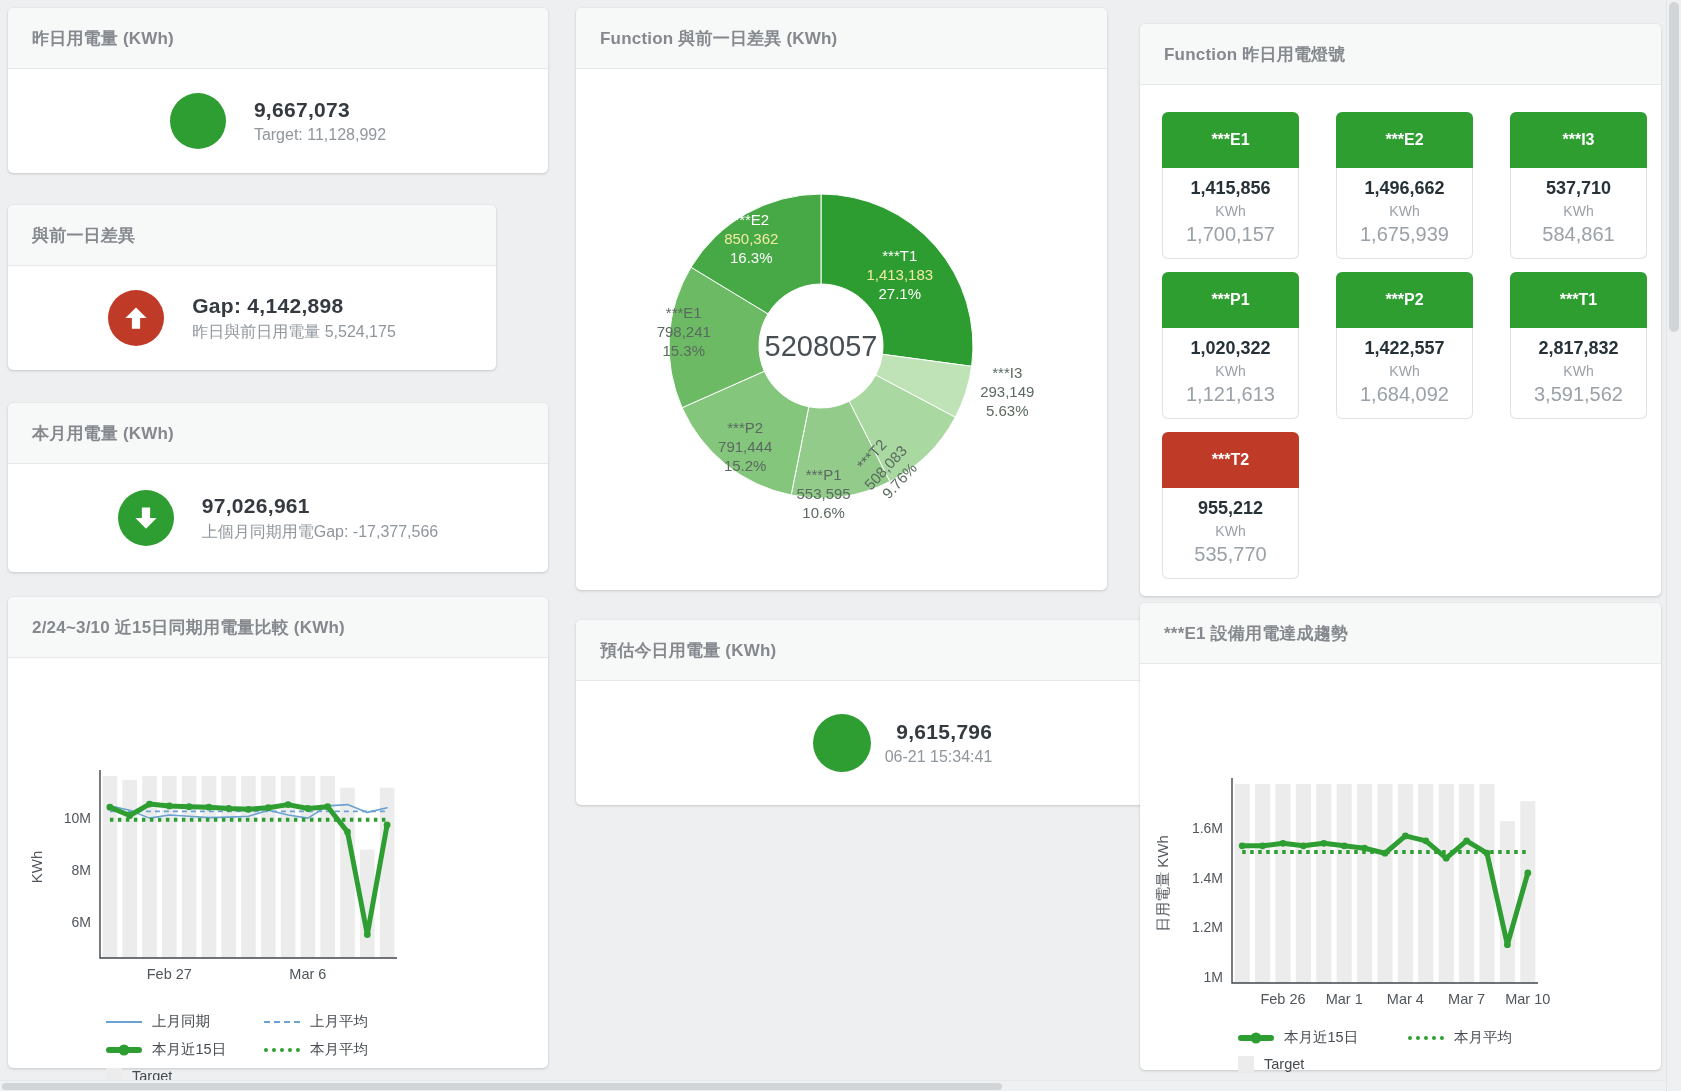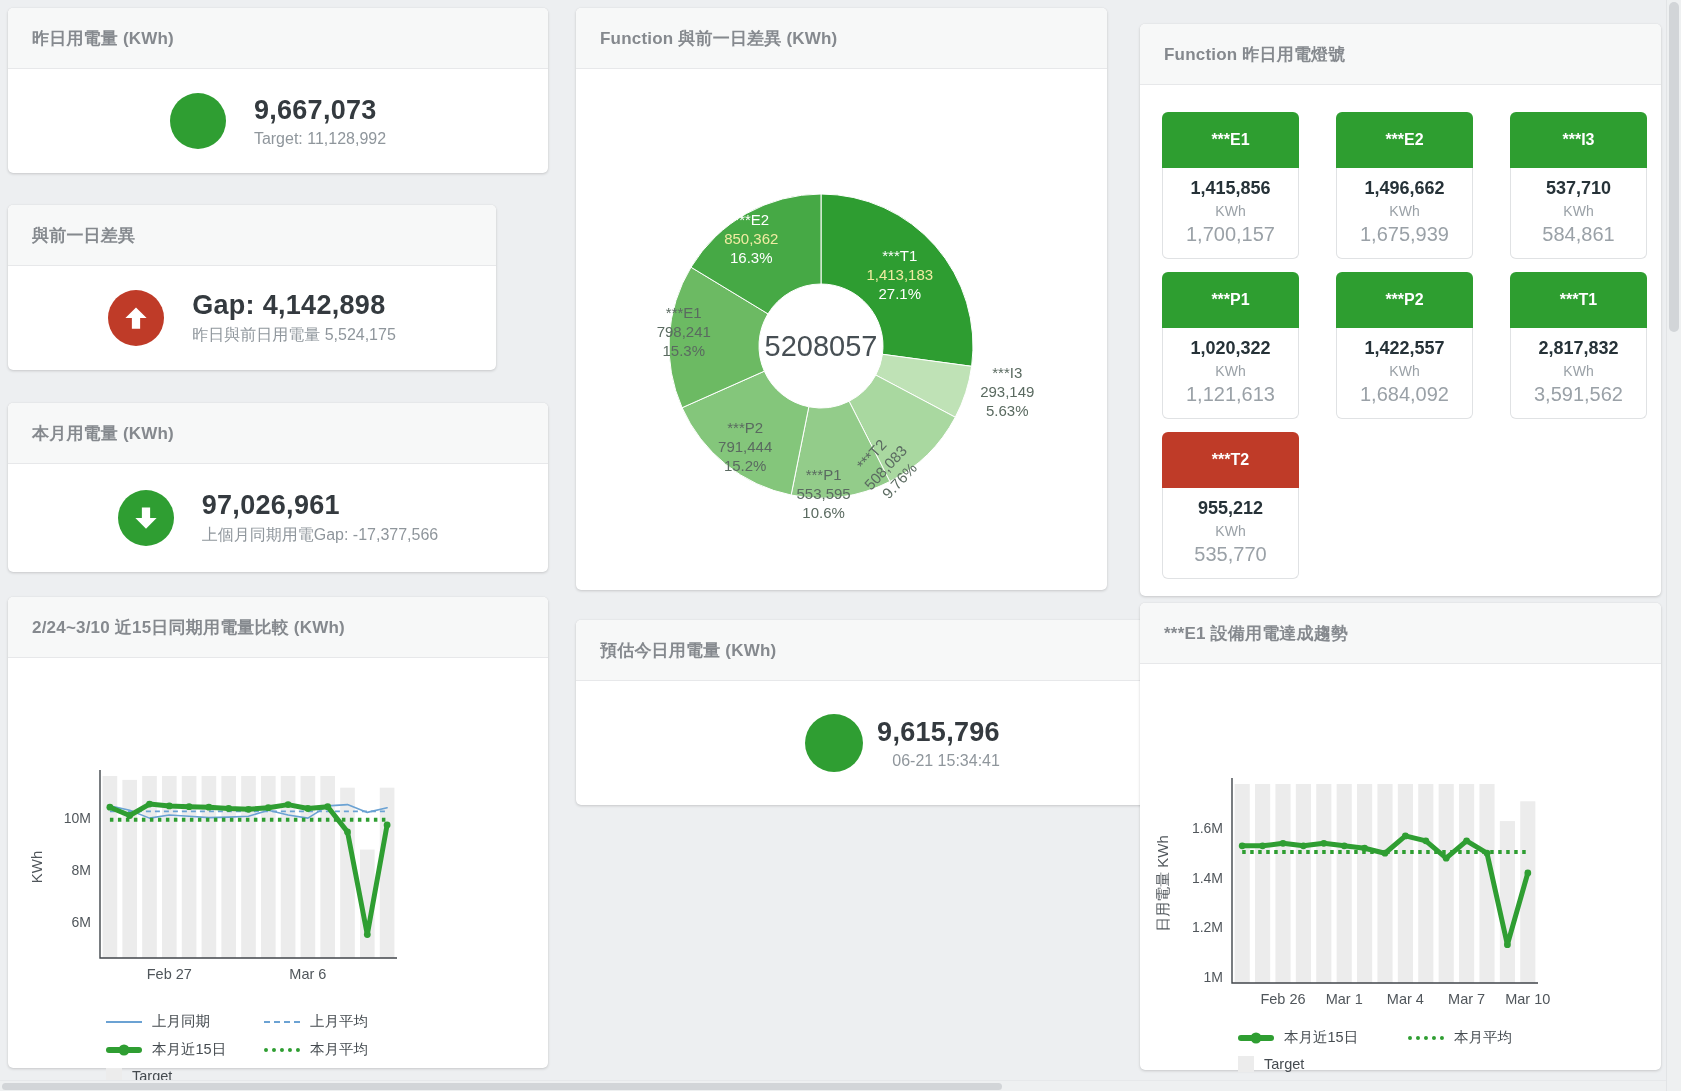--- a/index.html
+++ b/index.html
@@ -41,21 +41,21 @@
     align-items:center;
     justify-content:center;
     gap:28px;
   }
   .dot {
     width:56px; height:56px; border-radius:50%;
     flex:0 0 auto;
     display:flex; align-items:center; justify-content:center;
   }
   .dot svg { width:30px; height:30px; }
-  .stat-value { font-size:27px; font-weight:bold; color:#343a3f; letter-spacing:.3px; }
+  .stat-value { font-size:21px; font-weight:bold; color:#343a3f; letter-spacing:.3px; }
   .stat-sub { font-size:16px; color:#8f969c; margin-top:4px; }
   .ta-r { text-align:right; }
 
   
   .lights-grid {
     padding:27px 0 0 22px;
     display:grid;
     grid-template-columns:repeat(3,137px);
     column-gap:37px;
     row-gap:13px;

